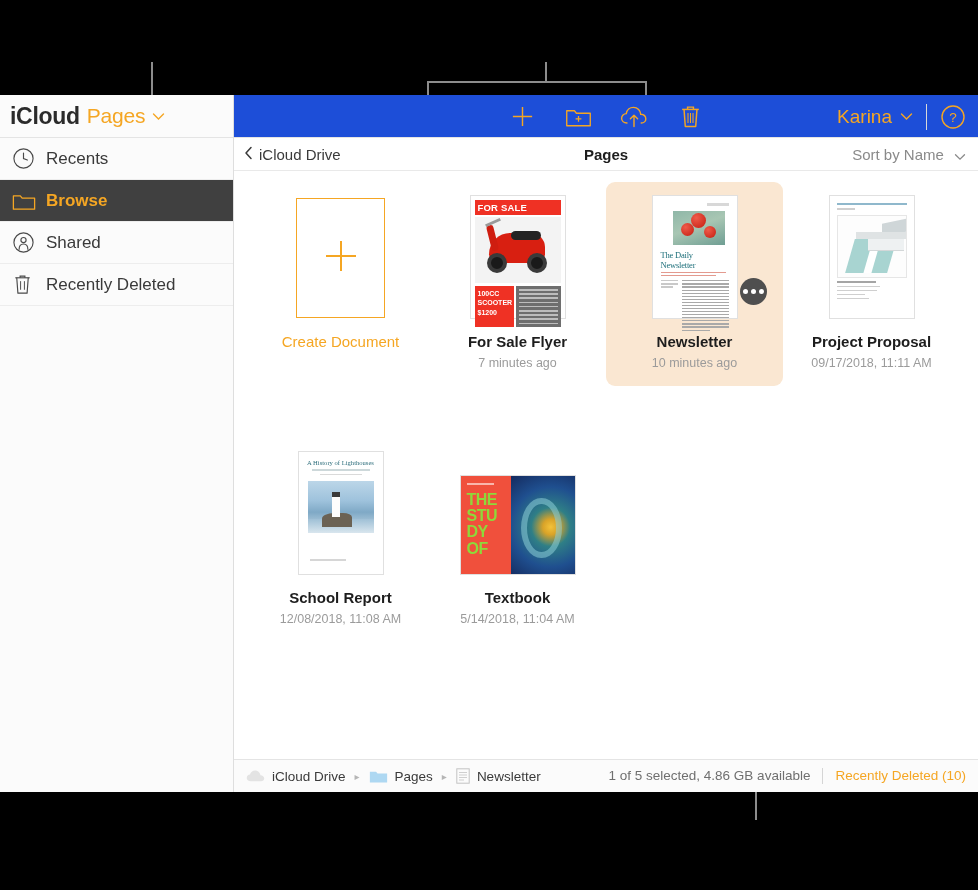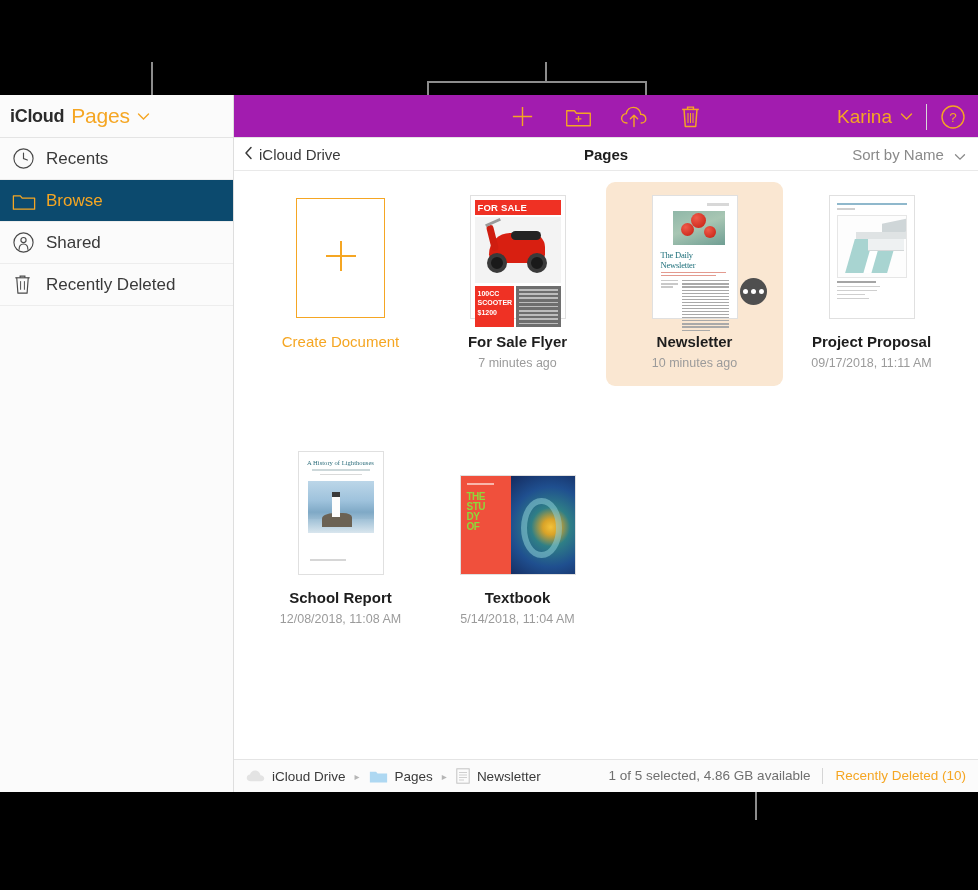--- a/index.html
+++ b/index.html
@@ -27,43 +27,43 @@
     position: absolute; left: 0; top: 0;
     width: 234px; height: 697px;
     background: #fbfbfb;
     border-right: 1px solid #dedede;
   }
   .brand {
     height: 43px; display: flex; align-items: center;
     padding-left: 10px; border-bottom: 1px solid #e4e4e4;
     background: #fbfbfb;
   }
-  .brand-icloud { font-size: 18px; font-weight: bold; color: #2b2b2b; letter-spacing: -0.3px; }
+  .brand-icloud { font-size: 23px; font-weight: bold; color: #2b2b2b; letter-spacing: -0.3px; }
   .brand-app { font-size: 21px; color: #f5a623; margin-left: 7px; letter-spacing: -0.2px; }
   .brand-chev { margin-left: 7px; color: #f5a623; font-size: 12px; display:flex; align-items:center; }
 
   .nav-item {
     height: 42px; display: flex; align-items: center;
     padding-left: 12px; border-bottom: 1px solid #ededed;
     color: #3a3a3a; font-size: 17px; cursor: pointer;
   }
   .nav-item .nav-ico { width: 34px; display: flex; align-items: center; }
-  .nav-item.active { background: #0c4a6e; color: #f5a623; }
+  .nav-item.active { background: #404040; color: #f5a623; font-weight: bold; }
 
   
   .content {
     position: absolute; left: 234px; top: 0;
     width: 744px; height: 697px; background: #ffffff;
   }
 
   
   .toolbar {
     height: 43px; border-bottom: 1px solid #e4e4e4;
     display: flex; align-items: center; position: relative;
-    background: #a21caf;
+    background: #1d4ed8;
   }
   .tool-center {
     position: absolute; left: 0; right: 0; top: 0; height: 43px;
     display: flex; align-items: center; justify-content: center; gap: 26px;
   }
   .tool-btn { width: 30px; height: 30px; display: flex; align-items: center; justify-content: center; cursor: pointer; }
   .tool-right {
     position: absolute; right: 12px; top: 0; height: 43px;
     display: flex; align-items: center; gap: 0px;
   }
@@ -161,21 +161,21 @@
   .lh-rock { position: absolute; left: 14px; bottom: 6px; width: 30px; height: 14px; background: #6b6254; border-radius: 40% 30% 0 0; }
   .lh-tower { position: absolute; left: 24px; bottom: 16px; width: 8px; height: 22px; background: #fdfdfd; border-radius: 2px 2px 0 0; }
   .lh-top { position: absolute; left: 24px; bottom: 36px; width: 8px; height: 5px; background: #3a3a3a; }
   .lh-sea { position: absolute; left: 0; right: 0; bottom: 0; height: 14px; background: linear-gradient(#9fc0d6,#d9e6ee); }
   .sc-foot { height: 2px; background: #d6d6d6; margin: 26px 4px 0 4px; width: 52%; }
 
   
   .tb { width: 114px; height: 98px; display: flex; }
   .tb-left { width: 44%; background: #f0503c; padding: 7px 6px; }
   .tb-auth { height: 1.8px; width: 72%; background: #f9b6ac; }
-  .tb-title { font-size: 10px; font-weight: bold; color: #8ed93a; line-height: 1.02; margin-top: 7px; letter-spacing: -0.5px; }
+  .tb-title { font-size: 16px; font-weight: bold; color: #8ed93a; line-height: 1.02; margin-top: 7px; letter-spacing: -0.5px; }
   .tb-right { flex: 1; background: radial-gradient(circle at 62% 52%, #f3c23a 0%, #d9a328 12%, #2f7f86 30%, #1f4f8f 62%, #142a5e 100%); position: relative; }
   .tb-ring { position: absolute; left: 16%; top: 22%; width: 64%; height: 62%; border-radius: 50%; border: 6px solid rgba(140,205,215,.55); }
 
   
   .more-btn {
     position: absolute; width: 27px; height: 27px; border-radius: 50%;
     background: #4f4f4f; display: flex; align-items: center; justify-content: center;
     gap: 3px; cursor: pointer; right: 16px; top: 96px; z-index: 6;
   }
   .more-btn span { width: 5px; height: 5px; border-radius: 50%; background: #fff; }

